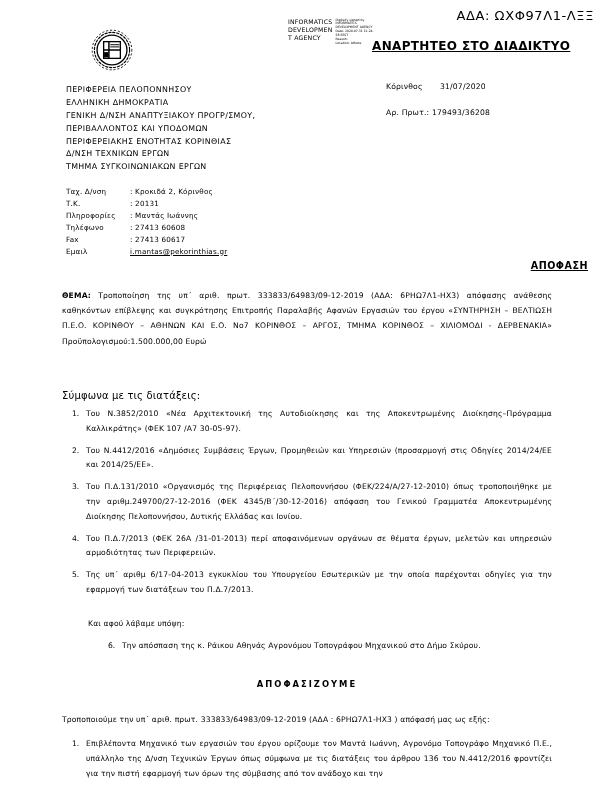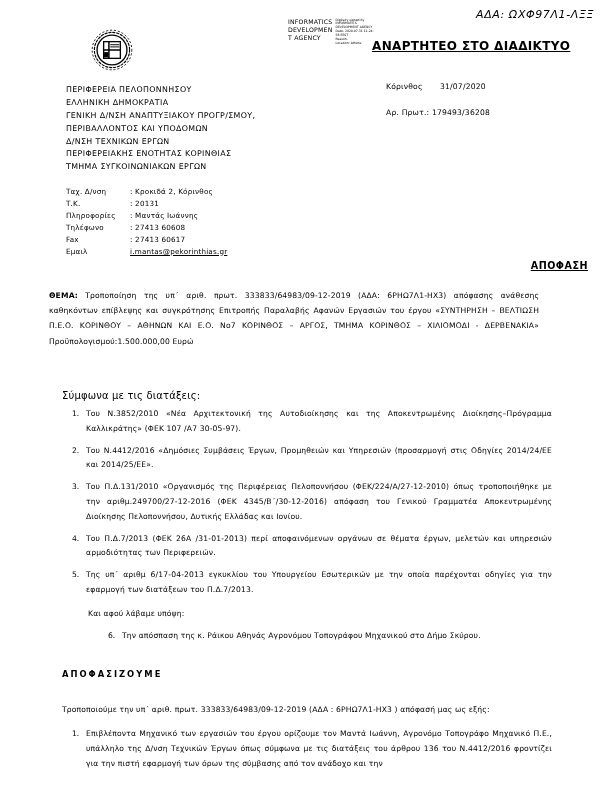--- a/index.html
+++ b/index.html
@@ -21,24 +21,23 @@
     width: 612px;
     height: 792px;
     box-sizing: border-box;
   }
 
   
   .ada-line {
     position: absolute;
     top: 8px;
     right: 18px;
-    font-size: 11px;
+    font-size: 13px;
     letter-spacing: 0.6px;
     white-space: nowrap;
-    font-style: italic;
   }
 
   
   .sig-block {
     position: absolute;
     top: 18px;
     left: 288px;
     display: flex;
     align-items: flex-start;
     gap: 3px;
@@ -128,21 +127,21 @@
     right: 24px;
     font-size: 9.6px;
     font-weight: bold;
     text-decoration: underline;
     letter-spacing: 0.5px;
   }
 
   
   .body-block {
     position: absolute;
-    left: 49px;
+    left: 62px;
     width: 490px;
     font-size: 7.6px;
     line-height: 2.0;
     text-align: justify;
     letter-spacing: 0.15px;
   }
   .thema { top: 288px; }
   .thema b { font-weight: bold; }
 
   ol.provisions {
@@ -155,27 +154,27 @@
     text-align: justify;
     margin-bottom: 7px;
     padding-left: 4px;
     letter-spacing: 0.15px;
   }
   ol.provisions li::marker {
     font-size: 7.6px;
   }
 
   .kai-afou {
-    margin: 9px 0 0 22px;
+    margin: 19px 0 0 22px;
     font-size: 7.6px;
     letter-spacing: 0.15px;
   }
 
   .apofasizoume {
-    text-align: left;
+    text-align: center;
     font-size: 8.4px;
     font-weight: bold;
     letter-spacing: 2.0px;
     margin: 26px 0 0 0;
   }
 
   .tropopoioume {
     margin: 26px 0 0 0;
     font-size: 7.6px;
     text-align: justify;
@@ -249,22 +248,22 @@
       </g>
       <rect x="32" y="55" width="10" height="12" fill="#000"></rect>
     </svg>
   </div>
 
   <div class="org-header">
     <div>ΠΕΡΙΦΕΡΕΙΑ ΠΕΛΟΠΟΝΝΗΣΟΥ</div>
     <div>ΕΛΛΗΝΙΚΗ ΔΗΜΟΚΡΑΤΙΑ</div>
     <div>ΓΕΝΙΚΗ Δ/ΝΣΗ ΑΝΑΠΤΥΞΙΑΚΟΥ ΠΡΟΓΡ/ΣΜΟΥ,</div>
     <div>ΠΕΡΙΒΑΛΛΟΝΤΟΣ ΚΑΙ ΥΠΟΔΟΜΩΝ</div>
+    <div>ΠΕΡΙΦΕΡΕΙΑΚΗΣ ΕΝΟΤΗΤΑΣ ΚΟΡΙΝΘΙΑΣ</div>
     <div>Δ/ΝΣΗ ΤΕΧΝΙΚΩΝ ΕΡΓΩΝ</div>
-    <div>ΠΕΡΙΦΕΡΕΙΑΚΗΣ ΕΝΟΤΗΤΑΣ ΚΟΡΙΝΘΙΑΣ</div>
     <div>ΤΜΗΜΑ ΣΥΓΚΟΙΝΩΝΙΑΚΩΝ ΕΡΓΩΝ</div>
   </div>
 
   <table class="contact">
     <tbody>
       <tr>
         <td class="k">Ταχ. Δ/νση</td>
         <td class="v">: Κροκιδά 2, Κόρινθος</td>
       </tr>
       <tr>

